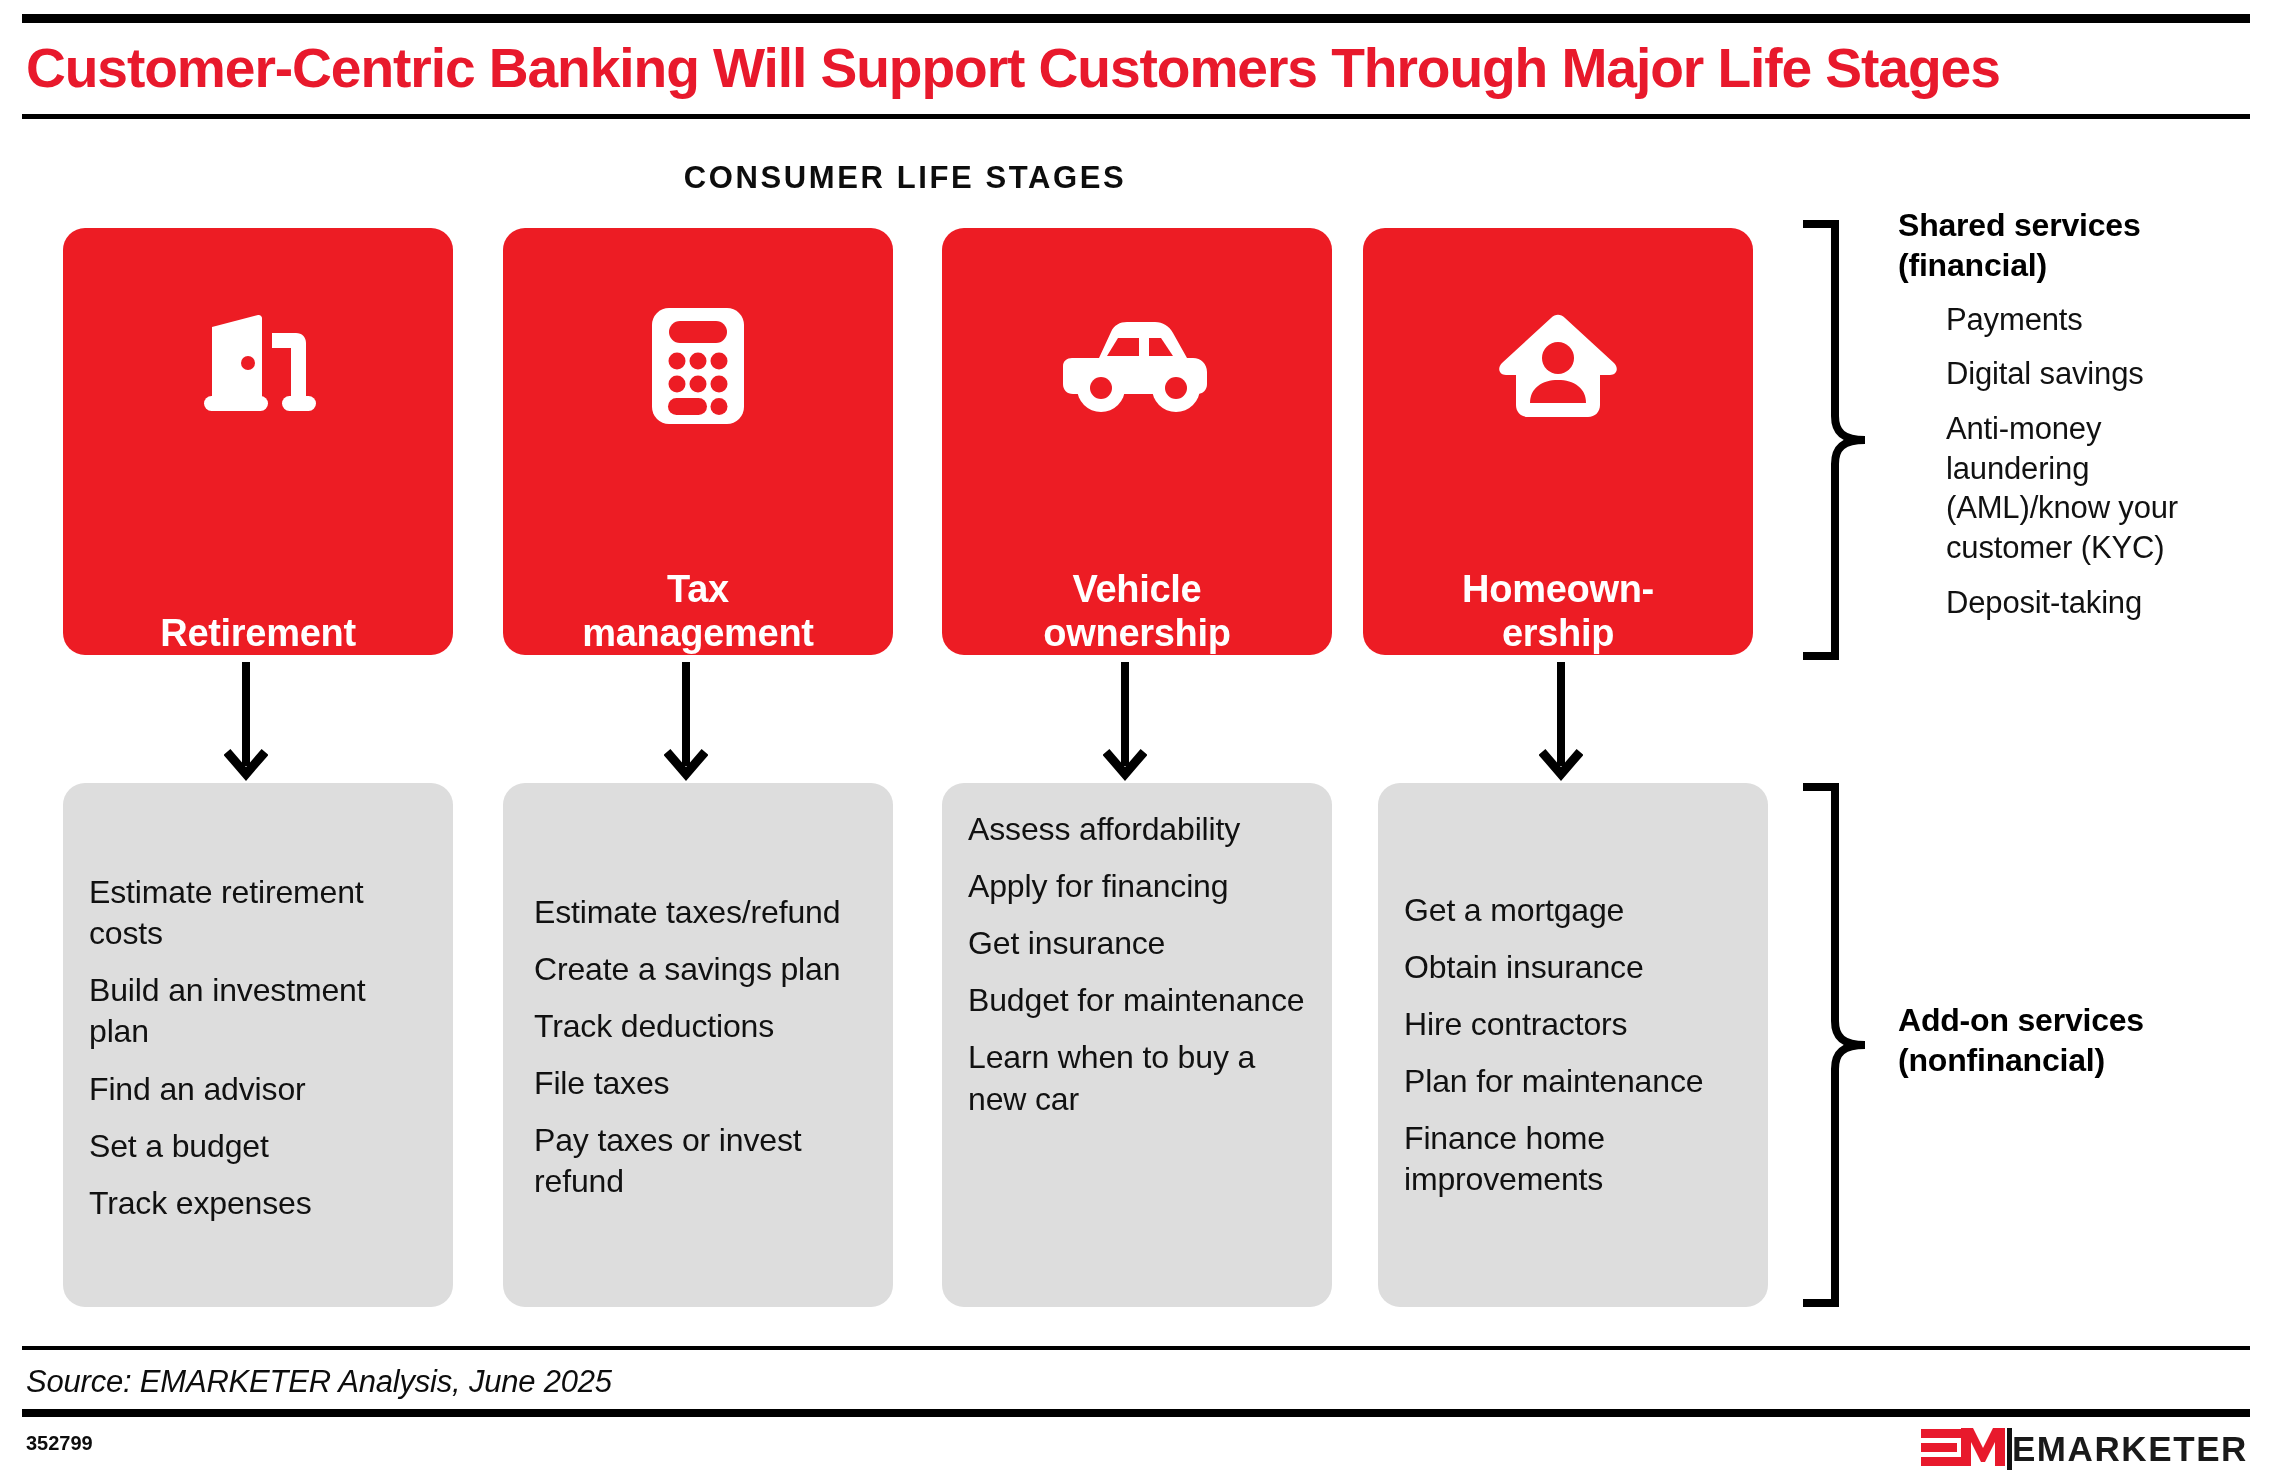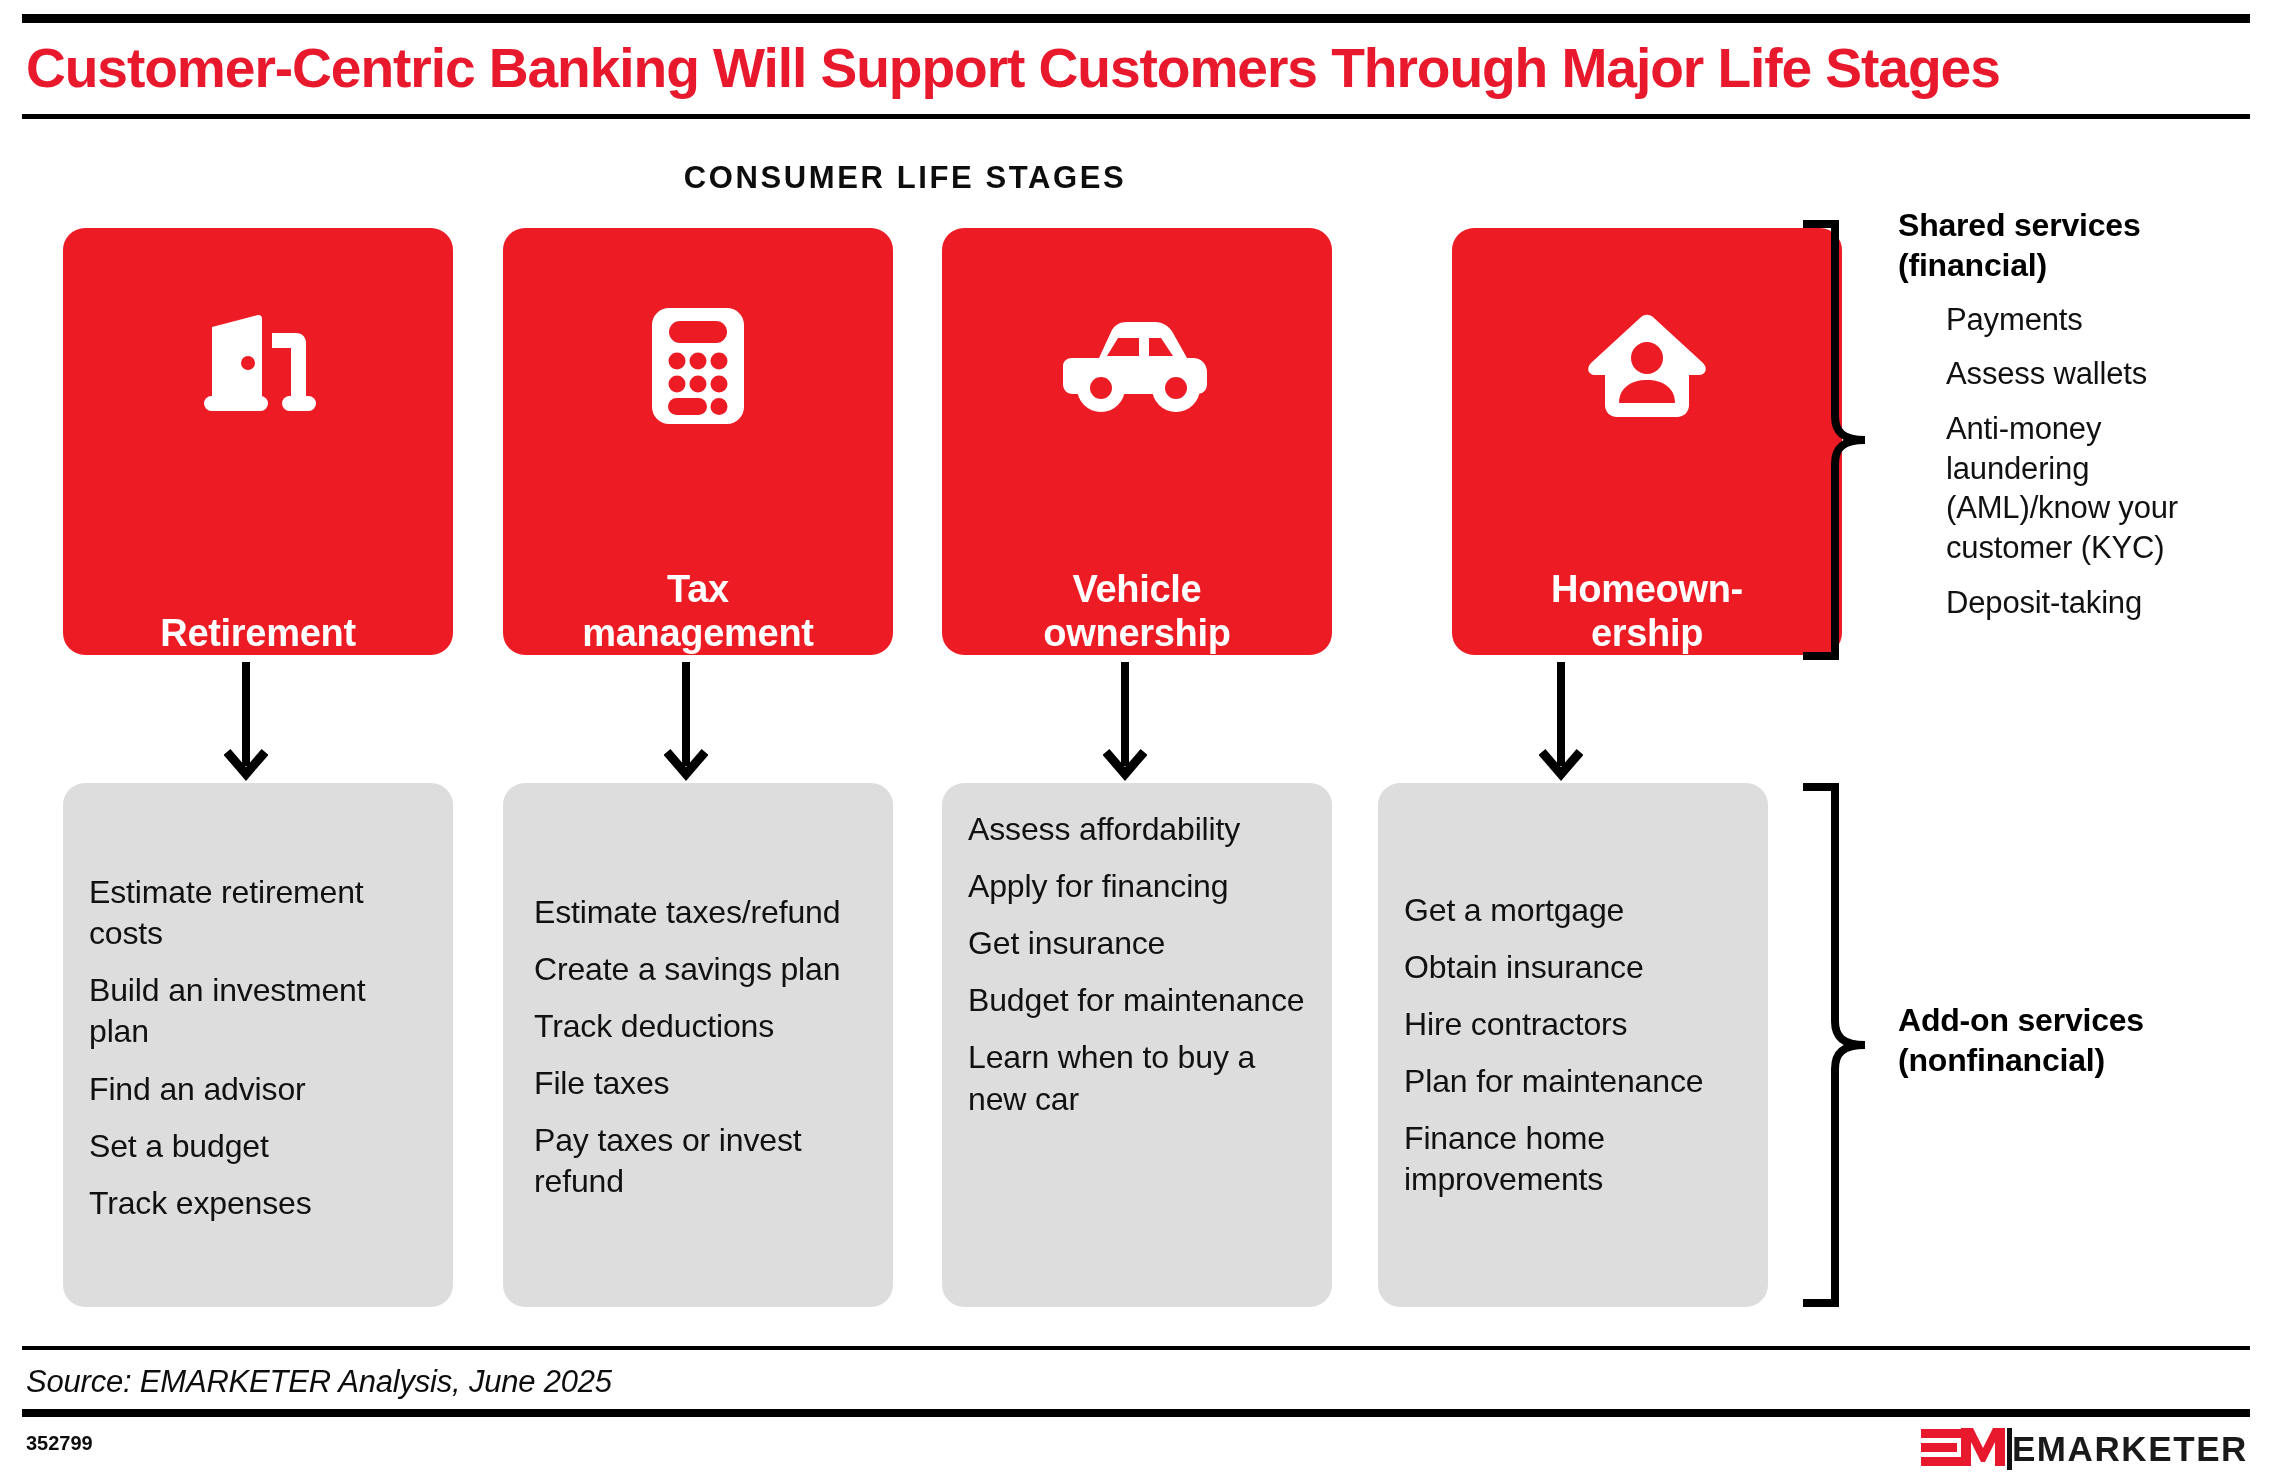--- a/index.html
+++ b/index.html
@@ -42,21 +42,21 @@
     font-weight: bold;
     letter-spacing: 2.6px;
     color: #0d0d0d;
   }
 
   
   .stage-col { position: absolute; top: 228px; width: 390px; }
   .stage-col.c0 { left: 63px; }
   .stage-col.c1 { left: 503px; }
   .stage-col.c2 { left: 942px; }
-  .stage-col.c3 { left: 1428px; padding-left: 24px; }
+  .stage-col.c3 { left: 1339px; padding-left: 24px; }
 
   .red-card {
     width: 390px; height: 427px;
     background: #ed1c24;
     border-radius: 22px;
     display: flex;
     flex-direction: column;
     align-items: center;
     justify-content: space-between;
     padding-top: 78px;
@@ -320,21 +320,21 @@
     <svg width="78" height="524" viewBox="0 0 78 524" aria-hidden="true">
       <path d="M8 4 L40 4 L40 238 C40 254 48 262 70 262 C48 262 40 270 40 286 L40 520 L8 520" fill="none" stroke="#000" stroke-width="8" stroke-linejoin="miter" stroke-linecap="butt"></path>
     </svg>
   </div>
 
   <div class="legend-top">
     <div class="legend-head" style="white-space:pre-line;">Shared services
 (financial)</div>
     <div class="legend-list">
       <div class="legend-item">Payments</div>
-      <div class="legend-item">Assess wallets</div>
+      <div class="legend-item">Digital savings</div>
       <div class="legend-item">Anti-money laundering (AML)/know your customer (KYC)</div>
       <div class="legend-item">Deposit-taking</div>
     </div>
   </div>
 
   <div class="legend-bottom">
     <div class="legend-head" style="white-space:pre-line;">Add-on services
 (nonfinancial)</div>
   </div>
 

